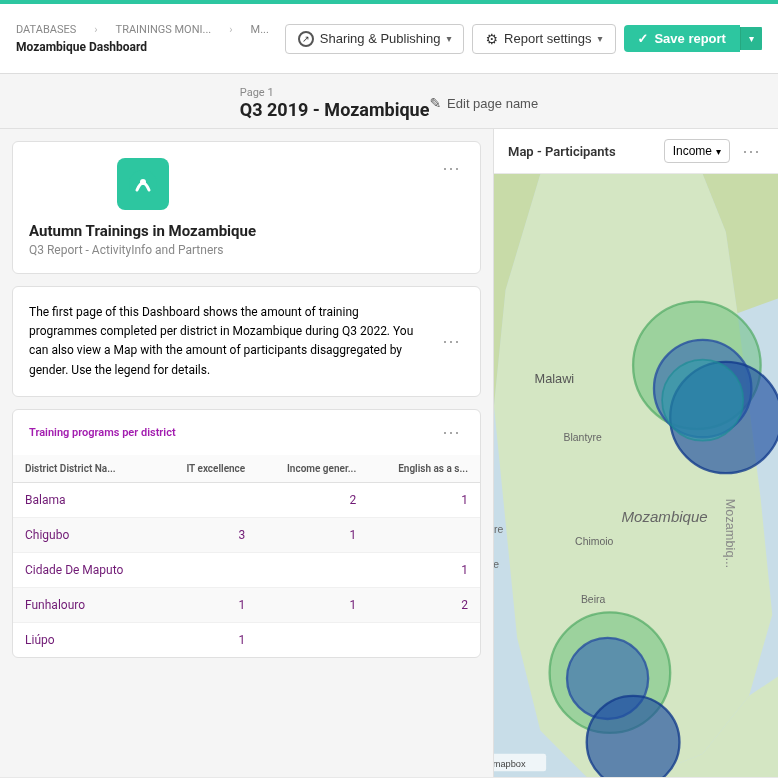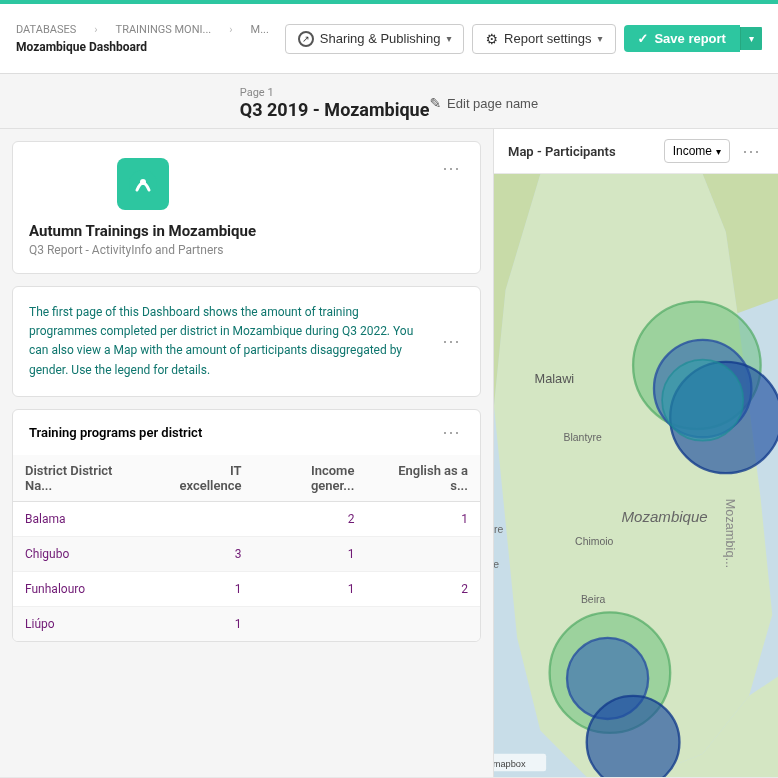--- a/index.html
+++ b/index.html
@@ -184,44 +184,44 @@
     
     .desc-card {
       background: #fff;
       border-radius: 6px;
       padding: 16px;
       border: 1px solid #e0e0e0;
       display: flex;
       justify-content: space-between;
       gap: 12px;
     }
-    .desc-text { font-size: 12px; color: #0f766e; line-height: 1.6; flex: 1; }
+    .desc-text { font-size: 12px; color: #000000; line-height: 1.6; flex: 1; }
 
     
     .table-card {
       background: #fff;
       border-radius: 6px;
       border: 1px solid #e0e0e0;
       overflow: hidden;
     }
     .table-card-header {
       display: flex;
       align-items: center;
       justify-content: space-between;
       padding: 12px 16px;
     }
-    .table-card-title { font-size: 13px; font-weight: 600; color: #000000; }
+    .table-card-title { font-size: 11px; font-weight: 600; color: #a21caf; }
     table {
       width: 100%;
       border-collapse: collapse;
     }
     thead tr { border-bottom: 1px solid #e0e0e0; }
     th {
       text-align: left;
-      font-size: 13px;
+      font-size: 10px;
       font-weight: 600;
       color: #555;
       padding: 8px 12px;
       background: #fafafa;
     }
     th:not(:first-child) { text-align: right; }
     td {
       padding: 10px 12px;
       font-size: 12px;
       color: #701a75;
@@ -376,20 +376,26 @@
       <td>2</td>
       <td>1</td>
     </tr>
             <tr>
       <td>Chigubo</td>
       <td>3</td>
       <td>1</td>
       <td></td>
     </tr>
             <tr>
+      <td>Cidade De Maputo</td>
+      <td></td>
+      <td></td>
+      <td>1</td>
+    </tr>
+            <tr>
       <td>Funhalouro</td>
       <td>1</td>
       <td>1</td>
       <td>2</td>
     </tr>
             <tr>
       <td>Liúpo</td>
       <td>1</td>
       <td></td>
       <td></td>

